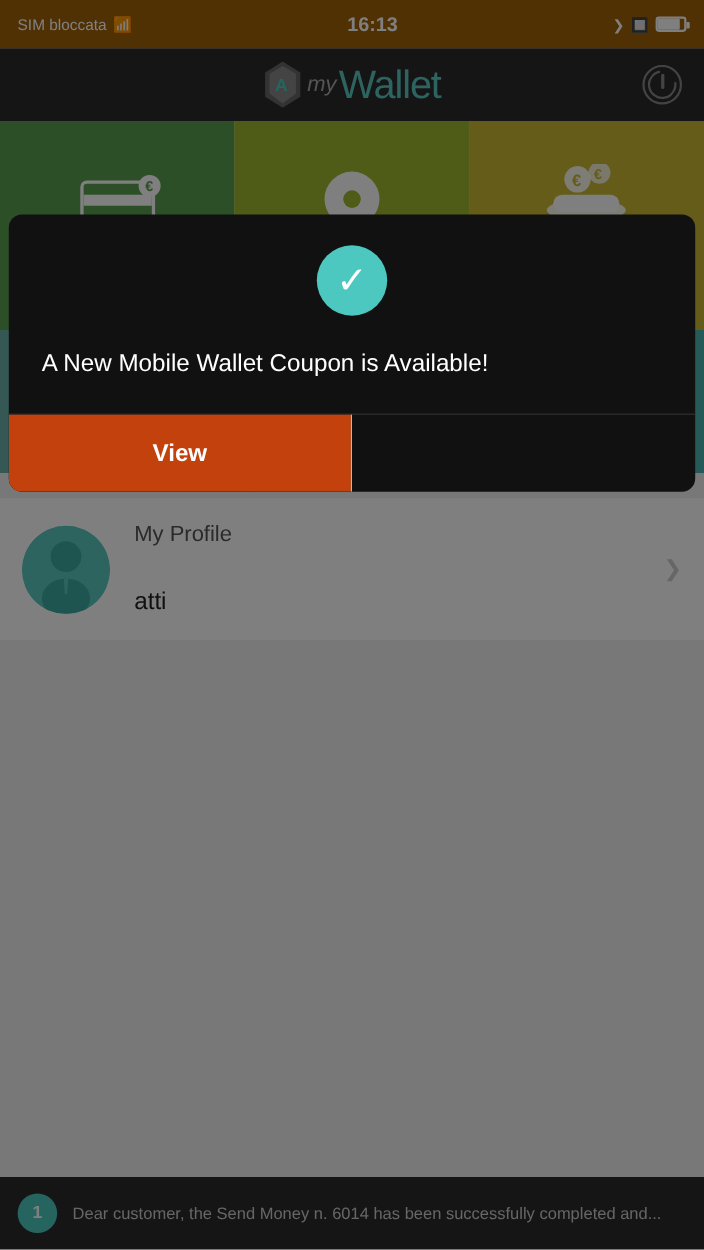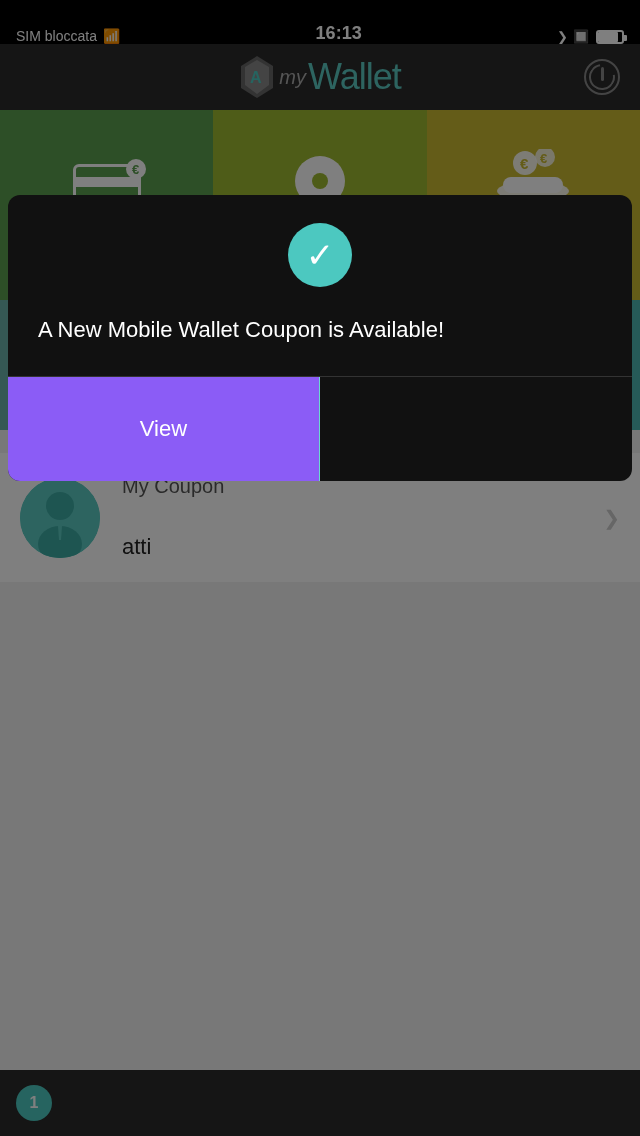--- a/index.html
+++ b/index.html
@@ -10,23 +10,23 @@
       font-family: -apple-system, 'Helvetica Neue', Arial, sans-serif;
       background: #f0f0f0;
       overflow: hidden;
       position: relative;
     }
 
     
     .status-bar {
       width: 100%;
       height: 44px;
-      background: #000000;
-      display: flex;
-      align-items: flex-end;
+      background: #a16207;
+      display: flex;
+      align-items: center;
       justify-content: space-between;
       padding: 0 16px;
       color: white;
       font-size: 14px;
       font-weight: 500;
     }
     .status-left { display: flex; align-items: center; gap: 6px; }
     .status-center { font-size: 18px; font-weight: 600; }
     .status-right { display: flex; align-items: center; gap: 6px; font-size: 13px; }
     .battery {
@@ -261,25 +261,25 @@
       text-align: left;
       padding: 8px 30px 30px;
       line-height: 1.4;
     }
     .modal-buttons {
       display: grid;
       grid-template-columns: 1fr 1fr;
       border-top: 1px solid #333;
     }
     .modal-btn {
-      background: #8b5cf6;
+      background: #c2410c;
       color: white;
       font-size: 22px;
-      font-weight: 400;
-      padding: 39px;
+      font-weight: 700;
+      padding: 22px;
       text-align: center;
       cursor: pointer;
       border: none;
       outline: none;
     }
     .modal-btn:first-child {
       border-right: 1px solid #6dd8d0;
     }
 
     
@@ -479,30 +479,31 @@
       <circle cx="40" cy="40" r="40" fill="#5bc8c0"></circle>
 
       <circle cx="40" cy="28" r="14" fill="#3daaa2"></circle>
 
       <ellipse cx="40" cy="66" rx="22" ry="18" fill="#3daaa2"></ellipse>
 
       <polygon points="38,48 42,48 41,62 39,62" fill="#5bc8c0"></polygon>
     </svg>
   </div>
   <div class="profile-info">
-    <div class="profile-title">My Coupon</div>
+    <div class="profile-title">My Profile</div>
     <div class="profile-name">atti</div>
   </div>
   <div class="profile-chevron">❯</div>
 </div>
 
 <div style="height:220px; background:#f0f0f0;"></div>
 
 <div class="notif-bar">
   <div class="notif-badge">1</div>
+  <div class="notif-text">Dear customer, the Send Money n. 6014 has been successfully completed and...</div>
 </div>
 
 <div class="modal-overlay"></div>
 
 <div class="modal-box">
   <div class="modal-check">
     <div class="check-circle">
       <span class="check-mark">✓</span>
     </div>
   </div>

